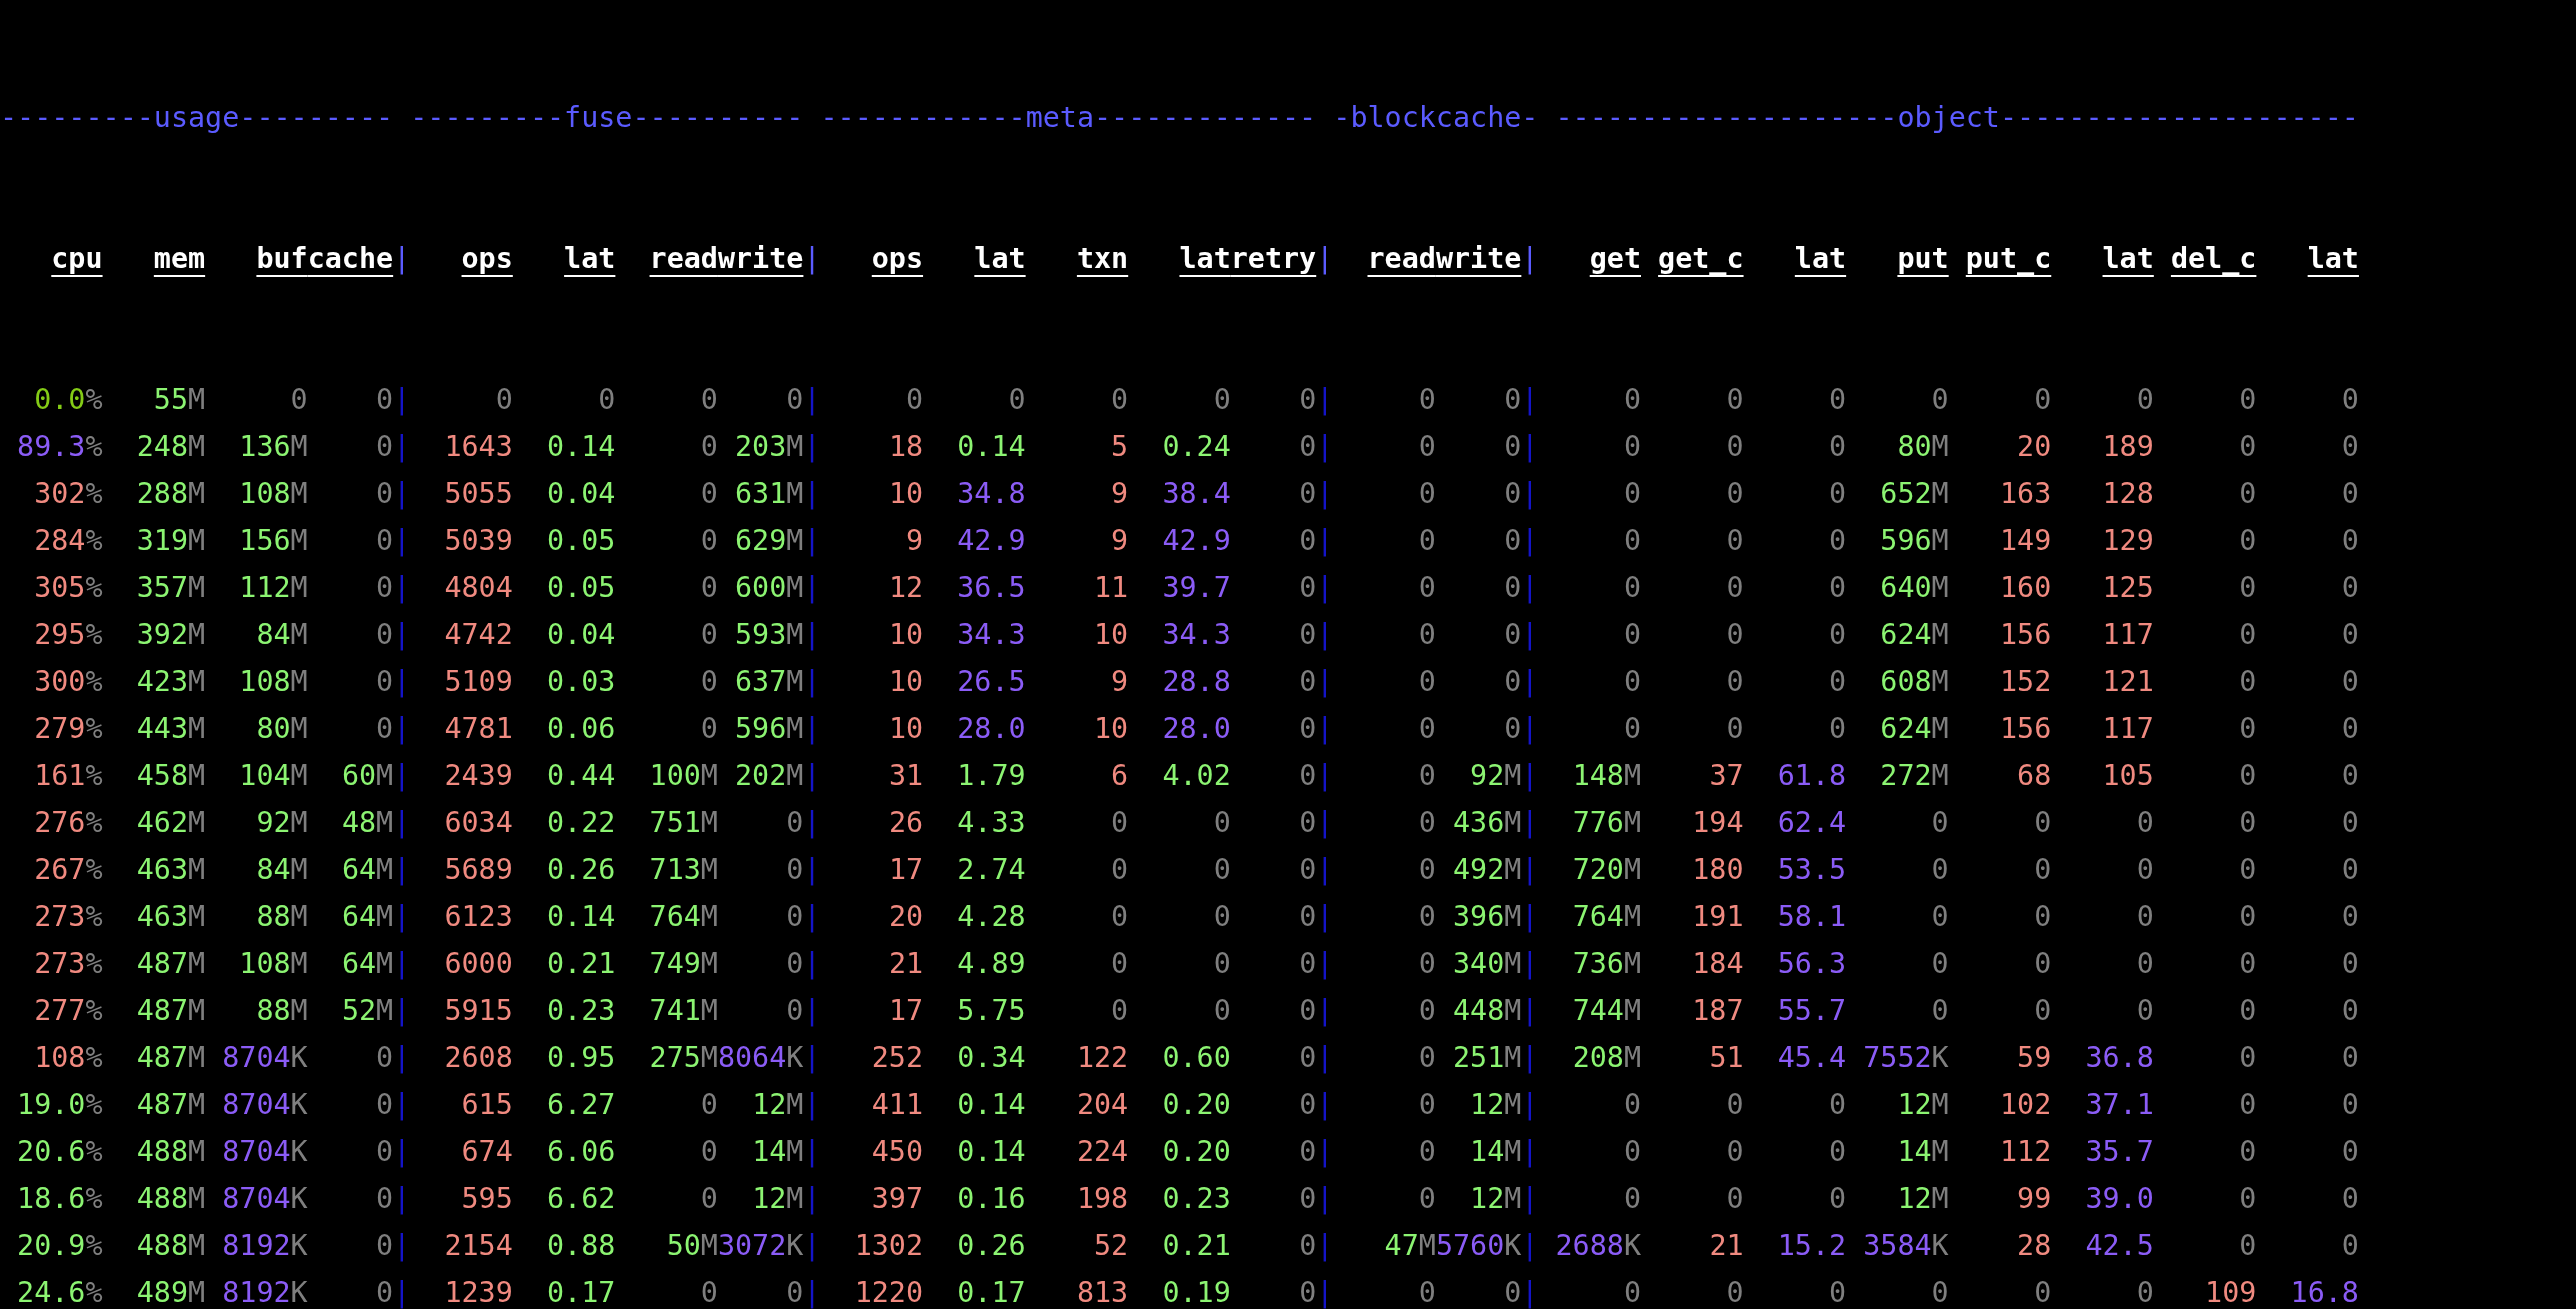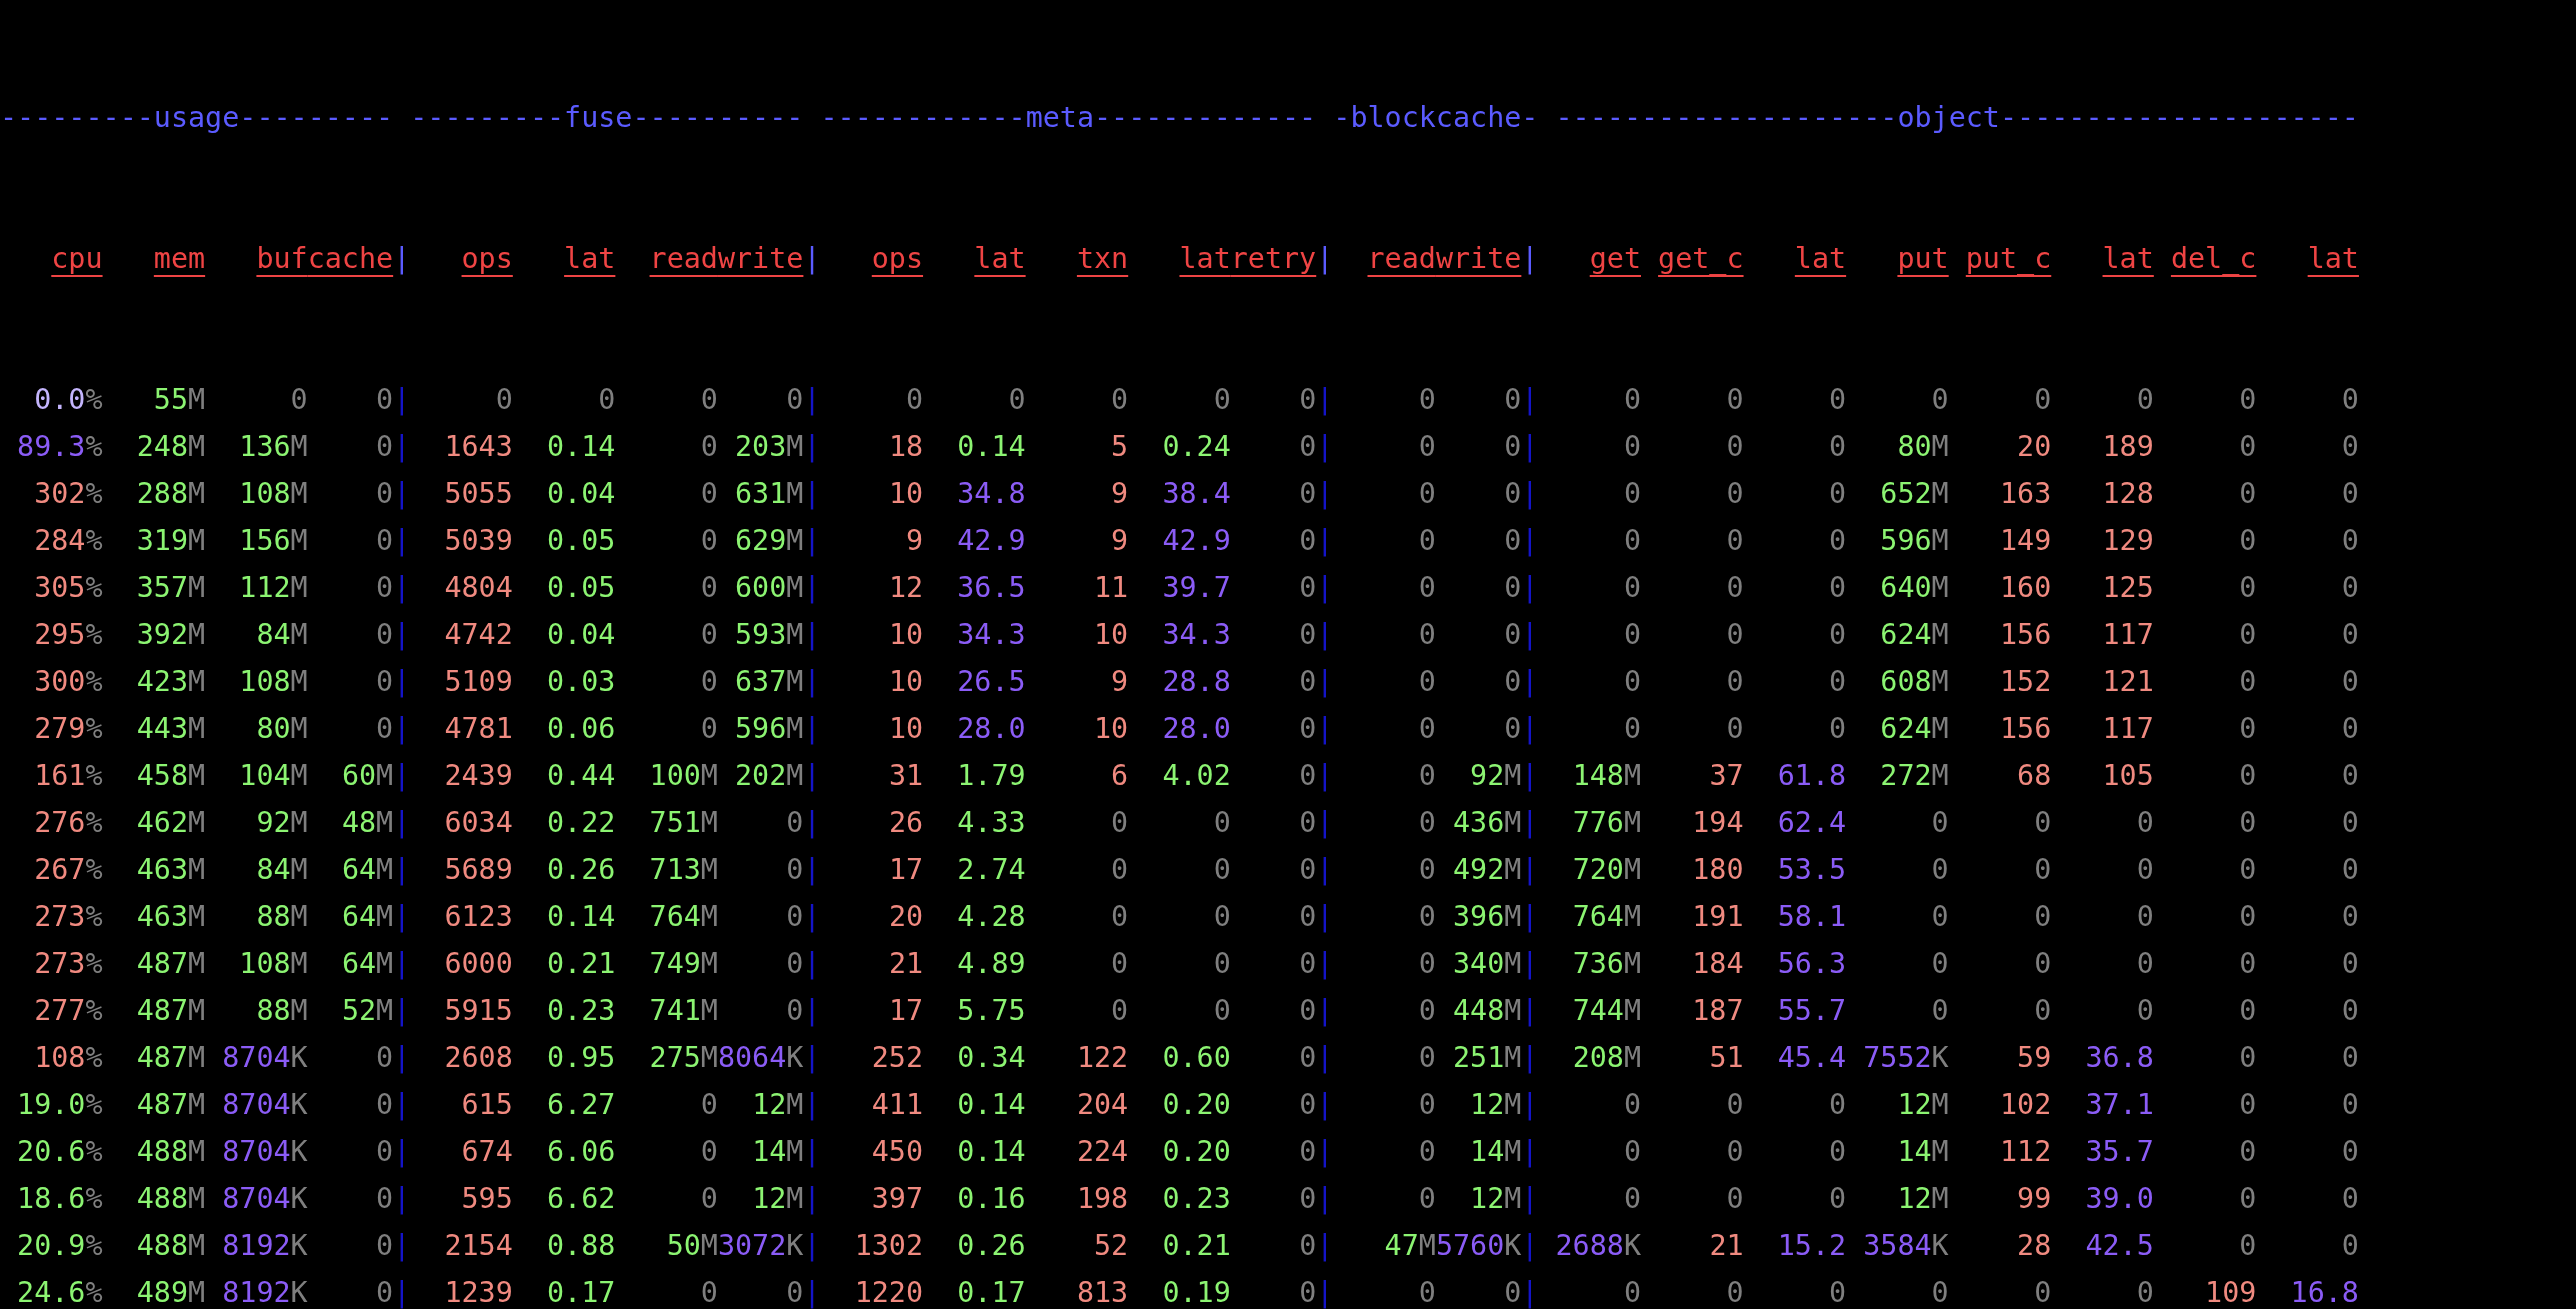--- a/index.html
+++ b/index.html
@@ -20,24 +20,24 @@
   #term {
     padding: 0 0 0 0;
     white-space: pre;
     letter-spacing: 0px;
   }
   .row { height: 47px; display: block; white-space: pre; }   
   .c-gray    { color: #7f7f7f; }   
   .c-green   { color: #8cf472; }   
   .c-yellow  { color: #8b5cf6; }   
   .c-red     { color: #f08a80; }   
-  .c-white   { color: #c4b5fd; }   
+  .c-white   { color: #84cc16; }   
   .c-dblue   { color: #1414c8; }   
 
-  .hdr-label { color: #ef4444; text-decoration: underline; text-underline-offset: 6.5px; text-decoration-thickness: 1.9px; }
+  .hdr-label { color: #ffffff; text-decoration: underline; text-underline-offset: 6.5px; text-decoration-thickness: 1.9px; font-weight: bold; }
   .hdr-sep   { color: #5b5bff; }
   .rule      { color: #5b5bff; }
   .rule-title{ color: #5b5bff; }
 </style>
 </head>
 <body>
 
 <div id="term">
   <div class="row" id="rule-row"><span class="rule">---------</span><span class="rule-title">usage</span><span class="rule">---------</span><span class="rule"> </span><span class="rule">---------</span><span class="rule-title">fuse</span><span class="rule">----------</span><span class="rule"> </span><span class="rule">------------</span><span class="rule-title">meta</span><span class="rule">-------------</span><span class="rule"> </span><span class="rule">-</span><span class="rule-title">blockcache</span><span class="rule">-</span><span class="rule"> </span><span class="rule">--------------------</span><span class="rule-title">object</span><span class="rule">---------------------</span></div>
   <div class="row" id="header-row"><span>   </span><span class="hdr-label">cpu</span><span>   </span><span class="hdr-label">mem</span><span>   </span><span class="hdr-label">buf</span><span></span><span class="hdr-label">cache</span><span class="hdr-sep">|</span><span>   </span><span class="hdr-label">ops</span><span>   </span><span class="hdr-label">lat</span><span>  </span><span class="hdr-label">read</span><span></span><span class="hdr-label">write</span><span class="hdr-sep">|</span><span>   </span><span class="hdr-label">ops</span><span>   </span><span class="hdr-label">lat</span><span>   </span><span class="hdr-label">txn</span><span>   </span><span class="hdr-label">lat</span><span></span><span class="hdr-label">retry</span><span class="hdr-sep">|</span><span>  </span><span class="hdr-label">read</span><span></span><span class="hdr-label">write</span><span class="hdr-sep">|</span><span>   </span><span class="hdr-label">get</span><span> </span><span class="hdr-label">get_c</span><span>   </span><span class="hdr-label">lat</span><span>   </span><span class="hdr-label">put</span><span> </span><span class="hdr-label">put_c</span><span>   </span><span class="hdr-label">lat</span><span> </span><span class="hdr-label">del_c</span><span>   </span><span class="hdr-label">lat</span></div>

